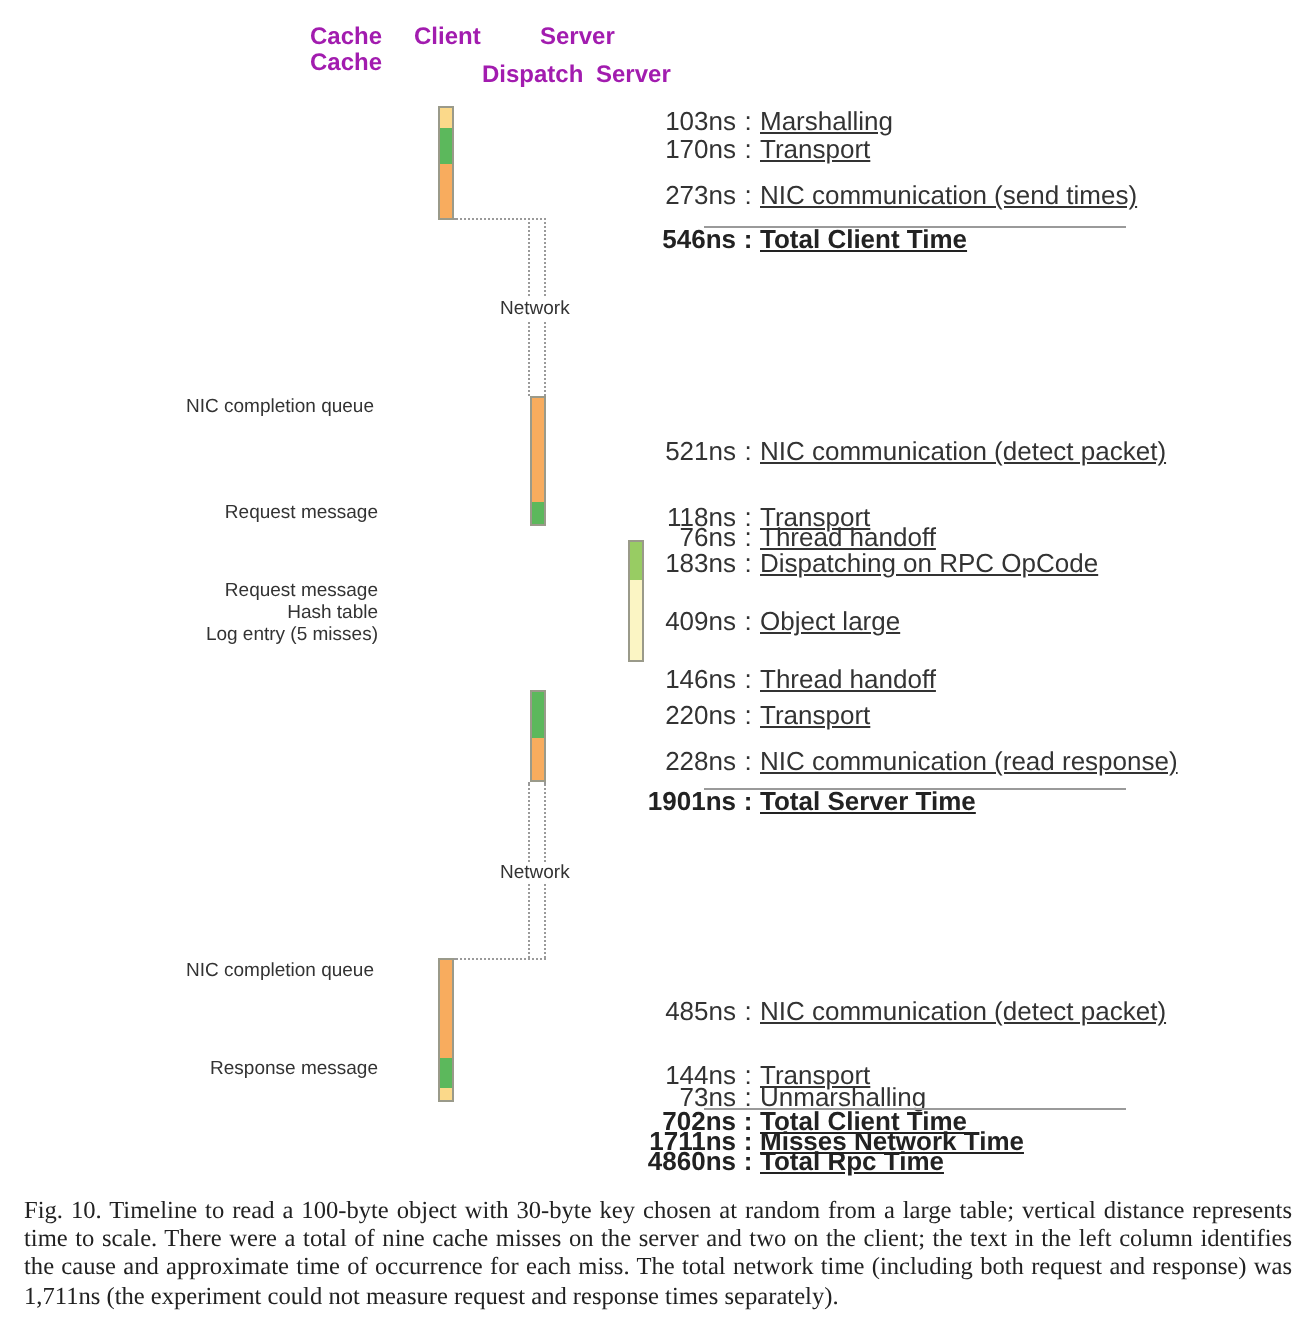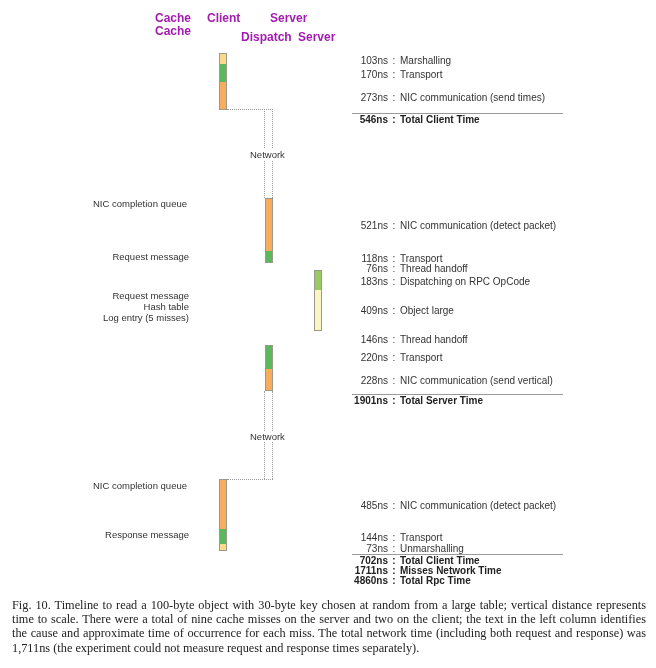--- a/index.html
+++ b/index.html
@@ -12,21 +12,21 @@
   .net { font-size:9.5px; color:#333; background:#fff; padding:0 1px; }
   .bar { position:absolute; width:8px; border:1px solid #9a9a8a; box-sizing:border-box; }
   .seg { width:100%; }
   .c-orange { background:#f8ac5e; }
   .c-green { background:#5cb85c; }
   .c-yellow { background:#fbd98a; }
   .c-lgreen { background:#98cc63; }
   .c-cream { background:#fbf5c4; }
   .dotv { position:absolute; width:0; border-left:1px dotted #9a9a9a; }
   .doth { position:absolute; height:0; border-top:1px dotted #9a9a9a; }
-  .tline { position:absolute; left:340px; font-size:10px; line-height:11px; color:#333; white-space:nowrap; }
+  .tline { position:absolute; left:320px; font-size:13px; line-height:11px; color:#333; white-space:nowrap;text-decoration:underline; }
   .tline .v { display:inline-block; width:48px; text-align:right; }
   .tline .sep { display:inline-block; width:12px; text-align:center; }
   .tline.bold { font-weight:bold; color:#222; }
   .rule { position:absolute; height:0; border-top:1px solid #9a9a9a; }
   .caption { position:absolute; left:12px; top:598px; width:634px;
              font-family:"Liberation Serif", serif; font-size:12.3px; line-height:14.2px; color:#222; text-align:justify; }
 </style>
 </head>
 <body>
 
@@ -90,21 +90,21 @@
 <div class="rule" style="left:352px; top:113px; width:211px;"></div>
 <div class="tline bold" style="top:114px;"><span class="v">546ns</span><span class="sep">:</span><span>Total Client Time</span></div>
 
 <div class="tline" style="top:220px;"><span class="v">521ns</span><span class="sep">:</span><span>NIC communication (detect packet)</span></div>
 <div class="tline" style="top:253px;"><span class="v">118ns</span><span class="sep">:</span><span>Transport</span></div>
 <div class="tline" style="top:263px;"><span class="v">76ns</span><span class="sep">:</span><span>Thread handoff</span></div>
 <div class="tline" style="top:276px;"><span class="v">183ns</span><span class="sep">:</span><span>Dispatching on RPC OpCode</span></div>
 <div class="tline" style="top:305px;"><span class="v">409ns</span><span class="sep">:</span><span>Object large</span></div>
 <div class="tline" style="top:334px;"><span class="v">146ns</span><span class="sep">:</span><span>Thread handoff</span></div>
 <div class="tline" style="top:352px;"><span class="v">220ns</span><span class="sep">:</span><span>Transport</span></div>
-<div class="tline" style="top:375px;"><span class="v">228ns</span><span class="sep">:</span><span>NIC communication (send vertical)</span></div>
+<div class="tline" style="top:375px;"><span class="v">228ns</span><span class="sep">:</span><span>NIC communication (read response)</span></div>
 <div class="rule" style="left:352px; top:394px; width:211px;"></div>
 <div class="tline bold" style="top:395px;"><span class="v">1901ns</span><span class="sep">:</span><span>Total Server Time</span></div>
 
 <div class="tline" style="top:500px;"><span class="v">485ns</span><span class="sep">:</span><span>NIC communication (detect packet)</span></div>
 <div class="tline" style="top:532px;"><span class="v">144ns</span><span class="sep">:</span><span>Transport</span></div>
 <div class="tline" style="top:543px;"><span class="v">73ns</span><span class="sep">:</span><span>Unmarshalling</span></div>
 <div class="rule" style="left:352px; top:554px; width:211px;"></div>
 <div class="tline bold" style="top:555px;"><span class="v">702ns</span><span class="sep">:</span><span>Total Client Time</span></div>
 <div class="tline bold" style="top:565px;"><span class="v">1711ns</span><span class="sep">:</span><span>Misses Network Time</span></div>
 <div class="tline bold" style="top:575px;"><span class="v">4860ns</span><span class="sep">:</span><span>Total Rpc Time</span></div>

